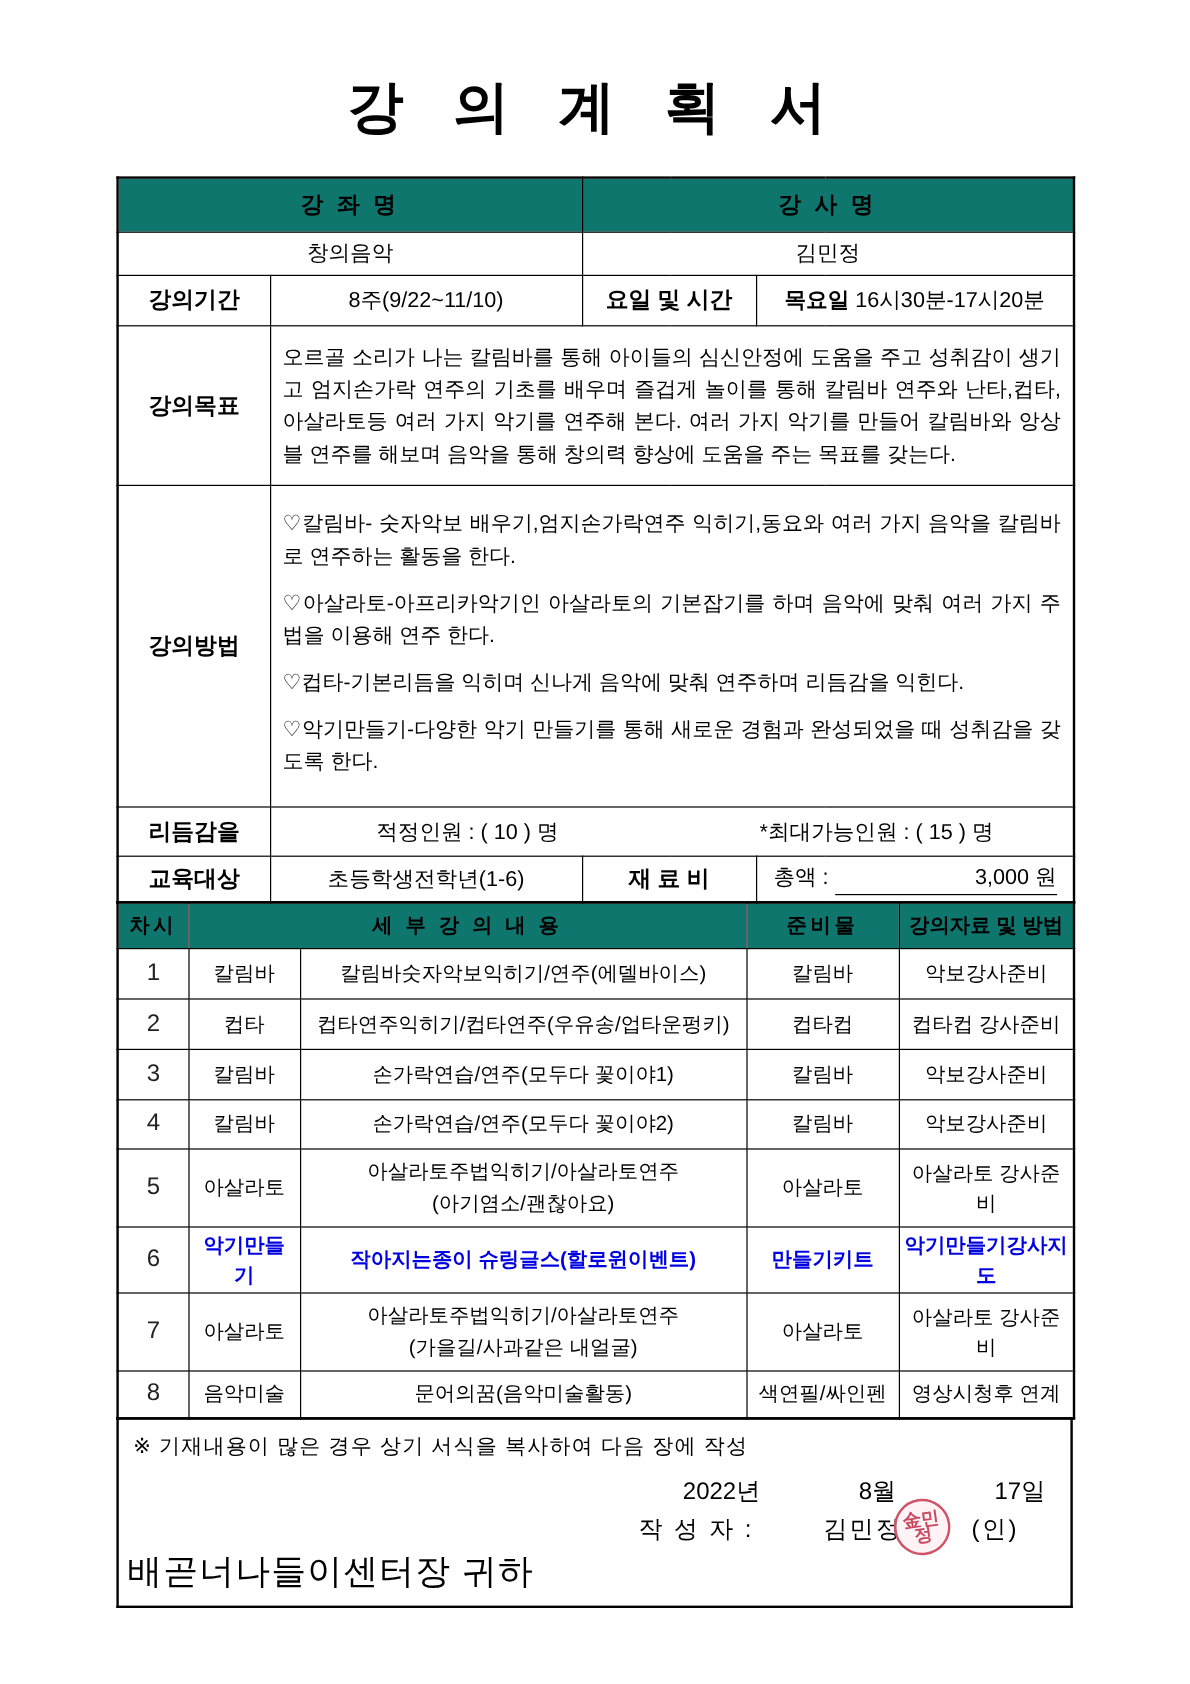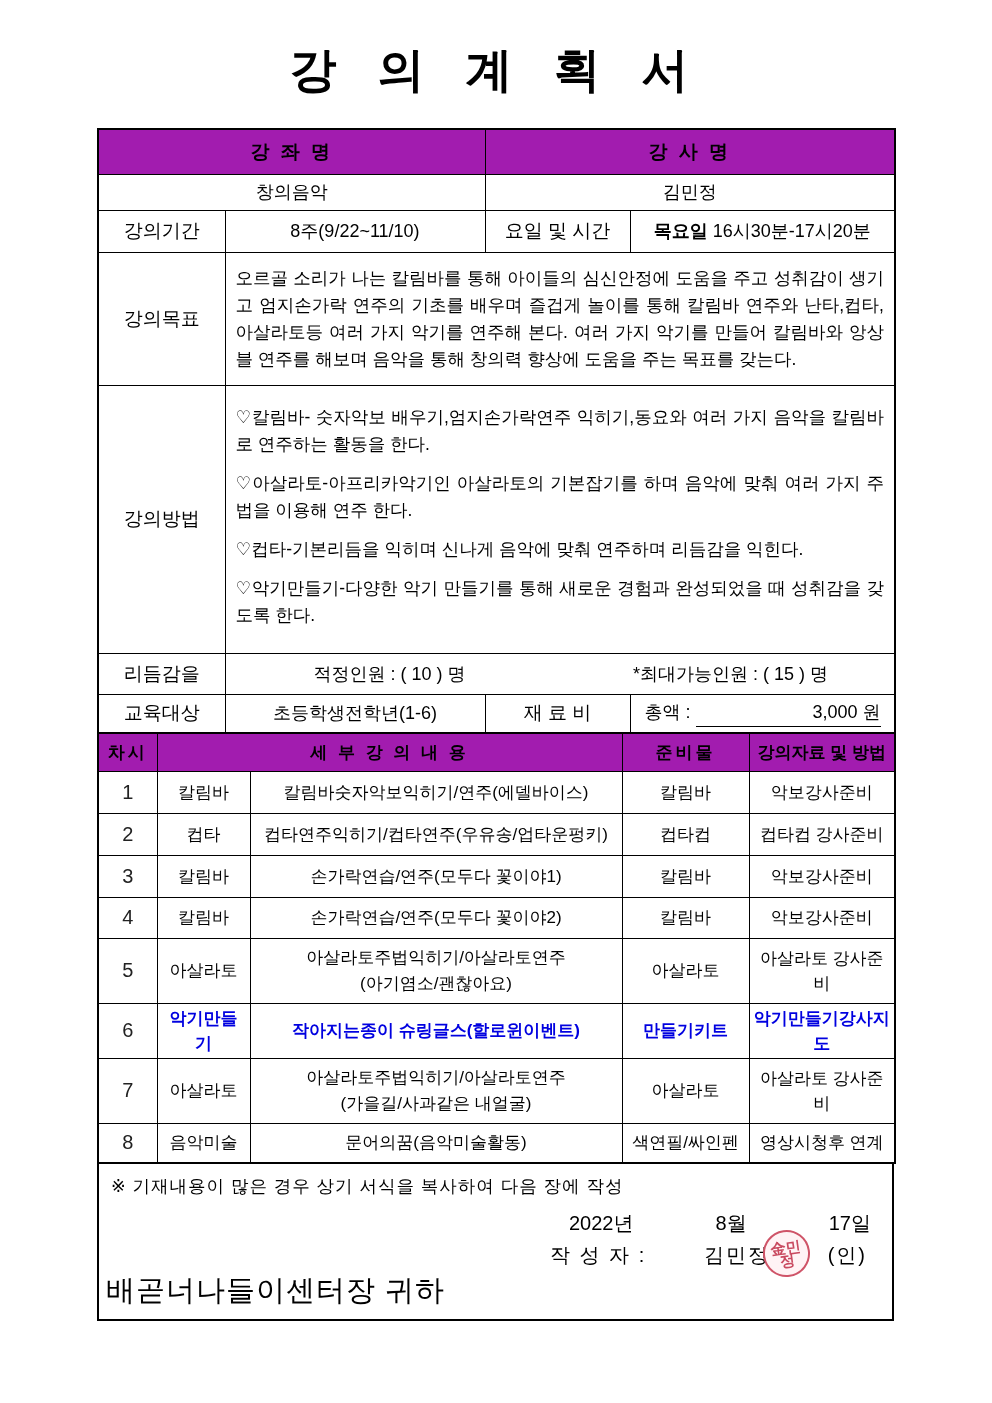--- a/index.html
+++ b/index.html
@@ -8,21 +8,21 @@
     width:992px; height:1403px;
     font-family:"Liberation Sans","DejaVu Sans",sans-serif;
     color:#000;
     position:relative;
   }
   .page-title {
     text-align:center;
     font-size:47px;
     font-weight:bold;
     letter-spacing:14px;
-    padding-top:39px;
+    padding-top:58px;
     padding-bottom:26px;
     color:#000;
   }
   .doc {
     margin-left:97px;
     width:797px;
   }
   table {
     border-collapse:collapse;
     table-layout:fixed;
@@ -31,22 +31,22 @@
   }
   table + table { margin-top:-2px; }
   td {
     border:1.5px solid #000;
     vertical-align:middle;
     text-align:center;
     font-size:18px;
     padding:2px 4px;
     overflow:hidden;
   }
-  .gray { background:#a21caf; font-weight:bold; font-size:19px; letter-spacing:3px; }
-  .label-cell { font-size:19px; letter-spacing:0px; }
+  .gray { background:#0f766e; font-weight:bold; font-size:19px; letter-spacing:3px; }
+  .label-cell { font-size:19px; letter-spacing:0px;font-weight:bold; }
   .left-text { text-align:justify; text-align-last:left; word-break:break-all; padding:12px 10px; font-size:17.5px; line-height:27px; }
   .method-cell p { margin:6px 0 12px 0; }
   .red { color:#e80000; }
   .blue-row td { color:#0000e0; font-weight:bold; }
   .two-line div { line-height:26px; }
   .capacity-flex { display:flex; align-items:center; }
   .capacity-flex .cap1 { margin-left:84px; }
   .capacity-flex .cap2 { margin-left:auto; margin-right:62px; }
   .total-cell { text-align:left; padding-left:14px; }
   .underline-amount {
@@ -64,21 +64,21 @@
     text-align:left;
     padding:0;
   }
   .note-line { position:absolute; left:12px; top:10px; font-size:17.5px; letter-spacing:1px; }
   .date-line {
     position:absolute; left:470px; top:46px; width:302px;
     display:flex; justify-content:space-between;
     font-size:20px;
   }
   .writer-line {
-    position:absolute; left:451px; top:78px; width:317px;
+    position:absolute; left:433px; top:78px; width:317px;
     display:flex; justify-content:space-between; align-items:center;
     font-size:20px; letter-spacing:2px;
   }
   .writer-name { position:relative; }
   .seal {
     position:absolute;
     right:-40px; top:-12px;
     width:47px; height:47px;
     border:2.5px solid #cf5468;
     border-radius:50%;

